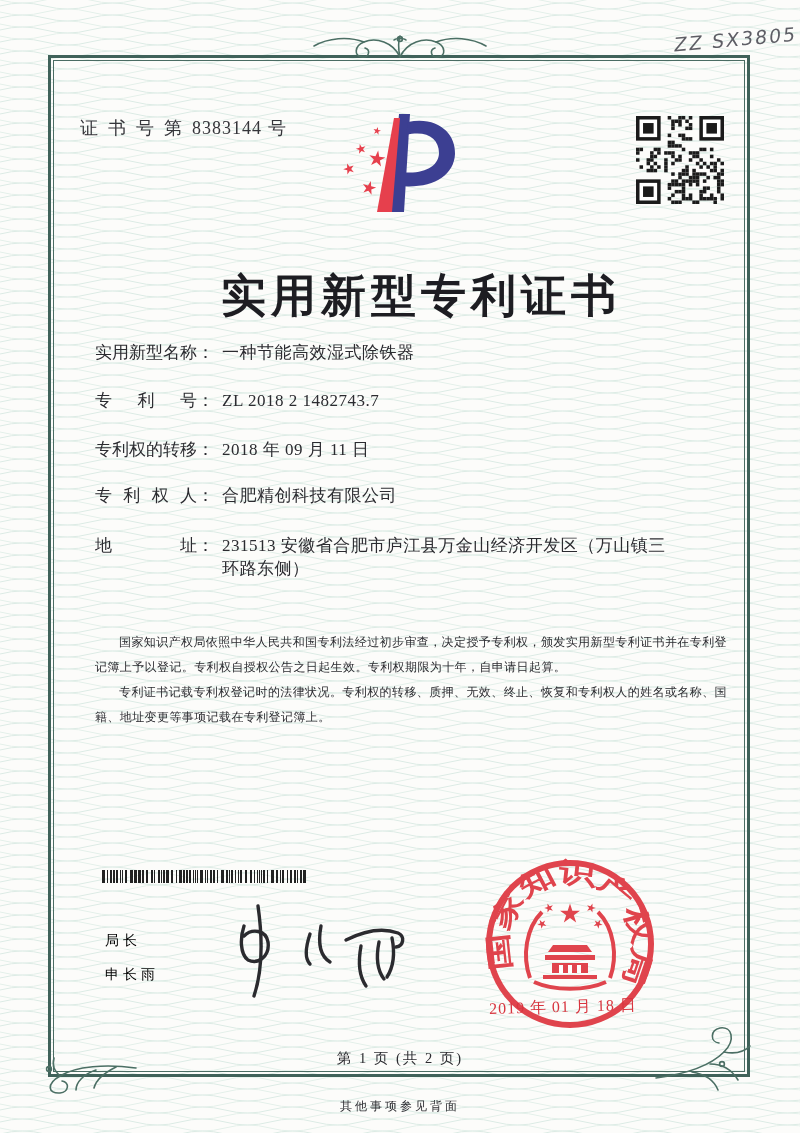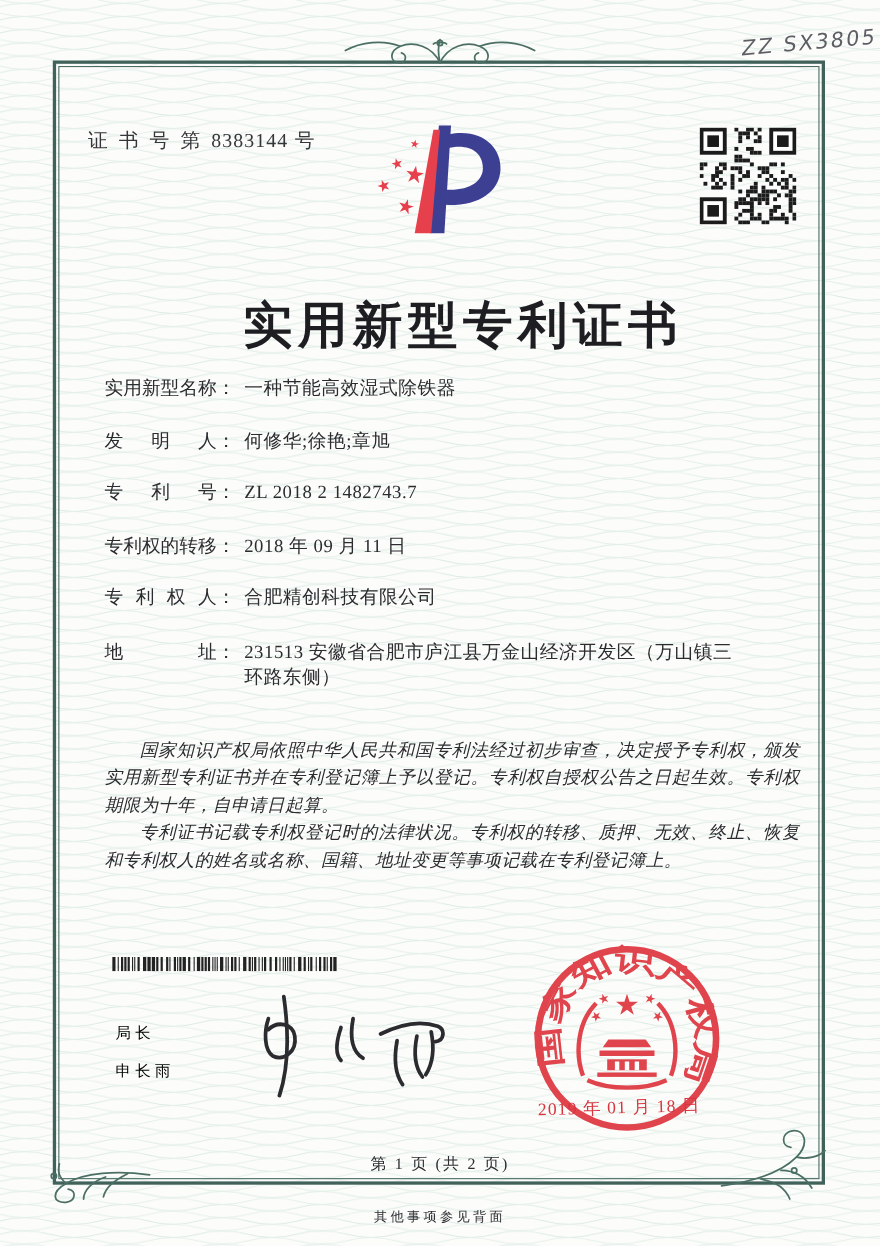--- a/index.html
+++ b/index.html
@@ -54,23 +54,23 @@
   }
   .f-colon{vertical-align:top;}
   .f-value{margin-left:8px;vertical-align:top;letter-spacing:.5px;}
   .wrap-value{display:inline-block;width:452px;white-space:normal;line-height:23px;}
   .grant-label{
     display:inline-block;width:100px;margin-left:28px;
     text-align:justify;text-align-last:justify;vertical-align:top;
   }
   
   .legal{
-    position:absolute;left:95px;top:670px;width:632px;z-index:3;
-    font-size:16px;line-height:25px;text-align:justify;
-    color:#2b2b30;letter-spacing:.4px;font-style:italic;
+    position:absolute;left:95px;top:630px;width:632px;z-index:3;
+    font-size:12px;line-height:25px;text-align:justify;
+    color:#2b2b30;letter-spacing:.4px;
   }
   .legal p{margin:0;text-indent:2em;}
   
   #barcode-svg{position:absolute;left:102px;top:870px;z-index:3;}
   
   .director{
     position:absolute;left:105px;top:924px;z-index:3;
     font-size:14px;line-height:34px;letter-spacing:4px;color:#000000;
   }
   
@@ -332,23 +332,20 @@
     <rect x="4" y="76" width="20" height="20" fill="#fff"></rect>
     <rect x="8" y="80" width="12" height="12" fill="#1b1b1b"></rect>
   </svg>
 
 <h1 class="title">实用新型专利证书</h1>
 
 <div class="fields">
   <div class="f-row" style="margin-bottom:25px">
     <span class="f-label">实用新型名称</span><span class="f-colon">：</span><span class="f-value">一种节能高效湿式除铁器</span>
   </div>
-  <div class="f-row" style="margin-bottom:24px">
-    <span class="f-label">发明人</span><span class="f-colon">：</span><span class="f-value">何修华;徐艳;章旭</span>
-  </div>
   <div class="f-row" style="margin-bottom:26px">
     <span class="f-label">专利号</span><span class="f-colon">：</span><span class="f-value">ZL 2018 2 1482743.7</span>
   </div>
   <div class="f-row" style="margin-bottom:23px">
     <span class="f-label">专利权的转移</span><span class="f-colon">：</span><span class="f-value">2018 年 09 月 11 日</span>
   </div>
   <div class="f-row" style="margin-bottom:27px">
     <span class="f-label">专利权人</span><span class="f-colon">：</span><span class="f-value">合肥精创科技有限公司</span>
   </div>
   <div class="f-row" style="margin-bottom:8px">

